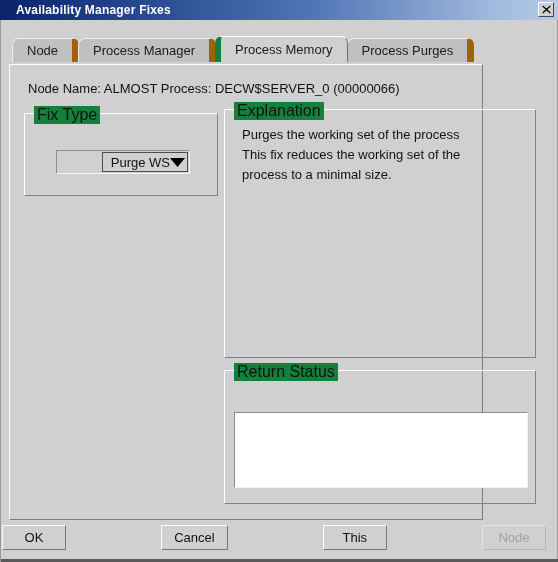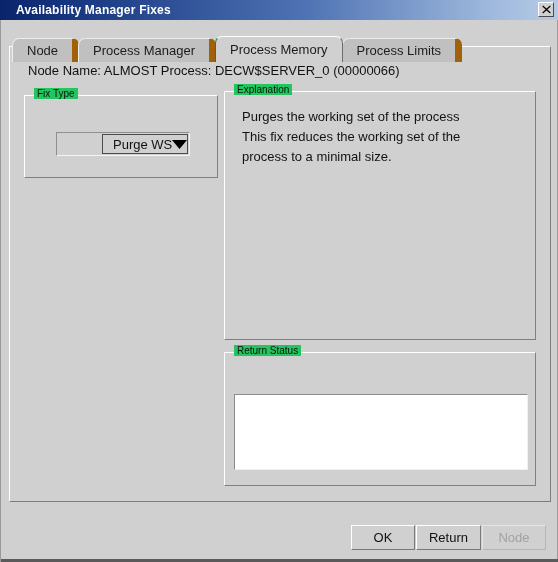--- a/index.html
+++ b/index.html
@@ -102,31 +102,31 @@
     box-sizing: border-box;
     margin-right: -1px;
     border-radius: 7px 7px 0 0;
     cursor: default;
     white-space: nowrap;
   }
   .tab.selected {
     background: #d0d0d0;
     height: 26px;
     border-top: 1px solid #ffffff;
-    border-left: 1px solid #15803d;
+    border-left: 6px solid #15803d;
     border-right: 1px solid #6e6e6e;
     z-index: 5;
   }
 
   
   .tabpanel {
     position: absolute;
     left: 8px;
-    top: 26px;
-    width: 542px;
+    top: 44px;
+    width: 474px;
     height: 456px;
     background: #d0d0d0;
     border-top: 1px solid #ffffff;
     border-left: 1px solid #ffffff;
     border-right: 1px solid #7d7d7d;
     border-bottom: 1px solid #7d7d7d;
     box-sizing: border-box;
   }
 
   .node-line {
@@ -144,23 +144,23 @@
     border-top: 1px solid #ffffff;
     border-left: 1px solid #ffffff;
     border-right: 1px solid #808080;
     border-bottom: 1px solid #808080;
     box-sizing: border-box;
   }
   .groupbox > .gb-title {
     position: absolute;
     left: 9px;
     top: -8px;
-    background: #22c55e;
+    background: #15803d;
     padding: 0 3px;
-    font-size: 10px;
+    font-size: 16px;
     color: #121212;
     white-space: nowrap;
   }
 
   #fixtype-group { left: 14px;  top: 48px;  width: 194px; height: 83px; }
   #explanation-group { left: 214px; top: 44px; width: 312px; height: 249px; }
   #returnstatus-group { left: 214px; top: 305px; width: 312px; height: 134px; }
 
   
   .combo {
@@ -179,22 +179,22 @@
     align-items: center;
     cursor: default;
   }
   .combo-inner {
     position: absolute;
     left: 1px; top: 1px; right: 1px; bottom: 1px;
     border: 1px solid #4d4d4d;
     box-sizing: border-box;
     display: flex;
     align-items: center;
-    justify-content: space-between;
-    padding: 0 11px 0 10px;
+    justify-content: flex-end;
+    padding: 0 2px 0 10px;
     margin-left: 44px;
   }
   .combo-value {
     font-size: 13px;
     color: #121212;
     white-space: nowrap;
   }
   .combo-arrow svg { display: block; }
 
   
@@ -225,21 +225,21 @@
     cursor: text;
   }
 
   
   .buttonbar {
     position: absolute;
     left: 0;
     top: 505px;
     width: 556px;
     display: flex;
-    justify-content: flex-end;
+    justify-content: space-between;
     align-items: center;
     padding-right: 11px;
     box-sizing: border-box;
   }
   .btn {
     height: 25px;
     min-width: 64px;
     padding: 0 12px;
     background: #d0d0d0;
     border-top: 1px solid #ffffff;
@@ -286,21 +286,21 @@
       <div class="tab">
         <span>Node</span>
       </div>
       <div class="tab">
         <span>Process Manager</span>
       </div>
       <div class="tab selected">
         <span>Process Memory</span>
       </div>
       <div class="tab">
-        <span>Process Limits</span>
+        <span>Process Purges</span>
       </div>
     </div>
 
     <div class="tabpanel">
 
       <div class="node-line">Node Name:  ALMOST  Process:  DECW$SERVER_0 (00000066)</div>
 
       <div class="groupbox" id="fixtype-group">
         <span class="gb-title">Fix Type</span>
         <div class="combo">
@@ -326,20 +326,21 @@
 
       <div class="groupbox" id="returnstatus-group">
         <span class="gb-title">Return Status</span>
         <div class="status-field"></div>
       </div>
 
     </div>
 
     <div class="buttonbar">
       <div class="btn">OK</div>
-      <div class="btn">Return</div>
+      <div class="btn">Cancel</div>
+      <div class="btn">This</div>
       <div class="btn disabled">Node</div>
     </div>
 
     <div class="bottom-rule"></div>
 
   </div>
 </div>
 
 </body></html>

